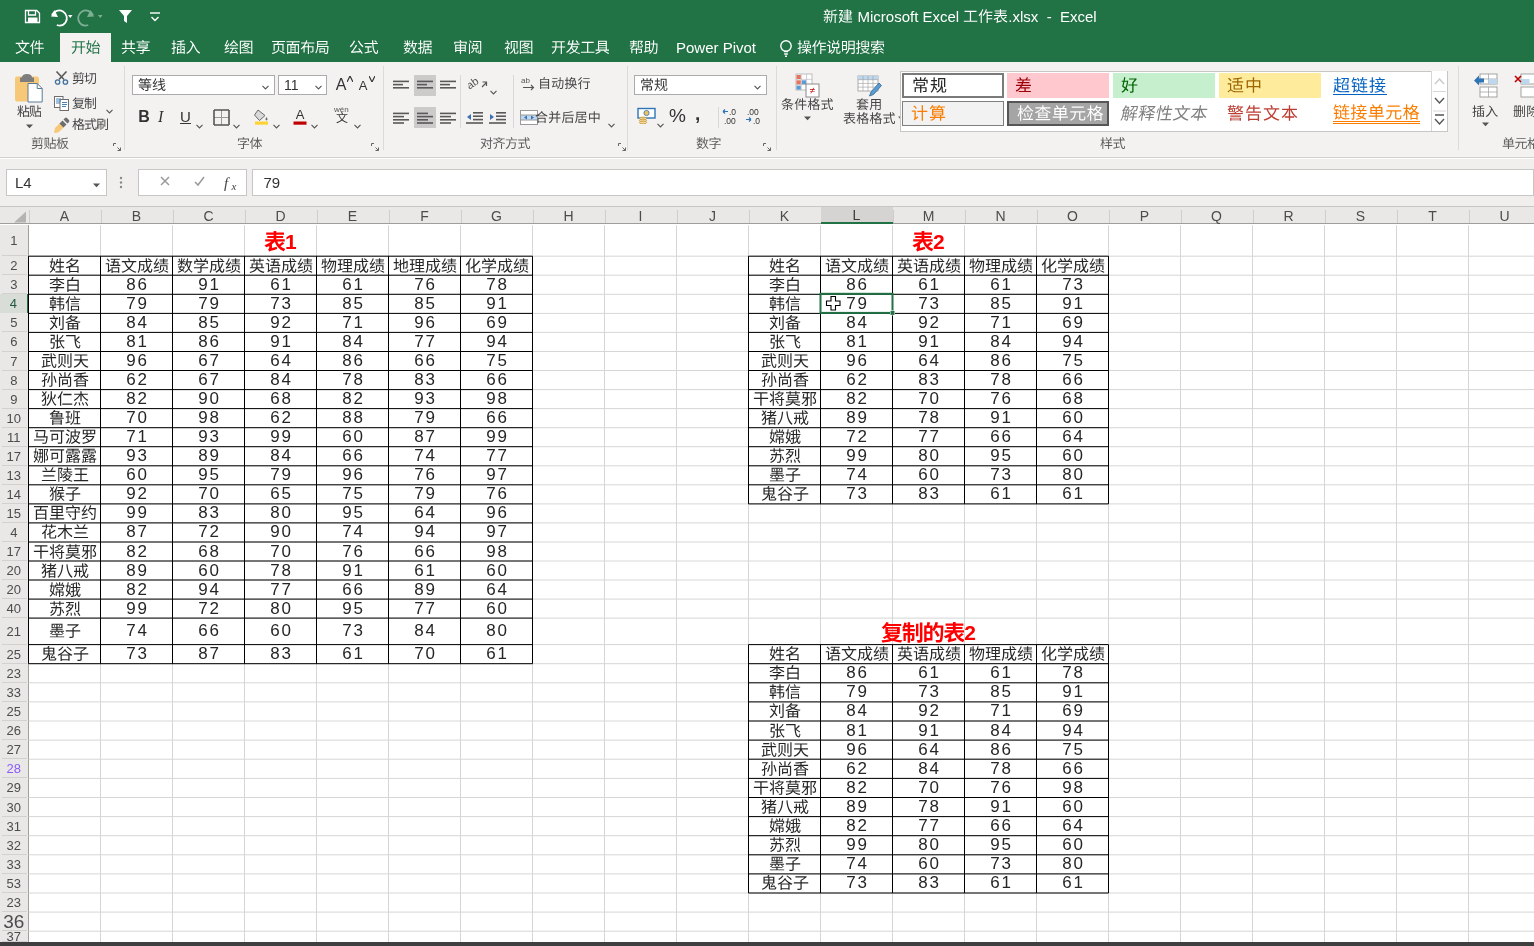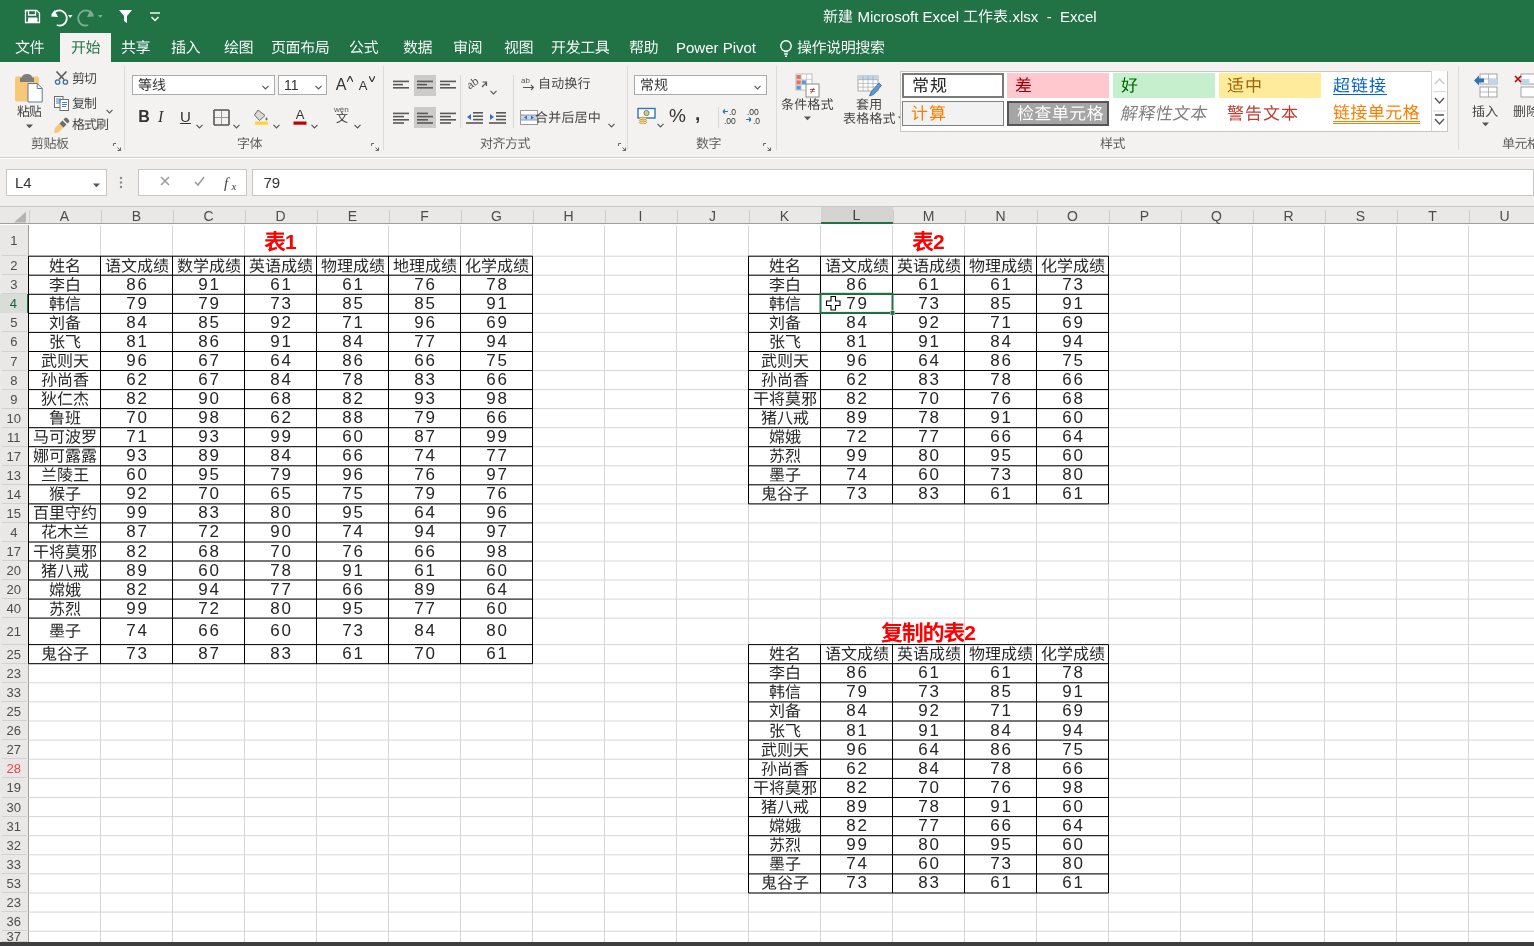--- a/index.html
+++ b/index.html
@@ -1031,37 +1031,37 @@
 <div style="position:absolute;left:0.0px;top:663.7px;width:27.5px;height:19.1px;display:flex;align-items:center;justify-content:center;font-size:13px;color:#4c4c4c;">23</div>
 <div style="position:absolute;left:2.0px;top:681.8px;width:24.5px;height:1.0px;background:#d2d1d0"></div>
 <div style="position:absolute;left:0.0px;top:682.8px;width:27.5px;height:19.1px;display:flex;align-items:center;justify-content:center;font-size:13px;color:#4c4c4c;">33</div>
 <div style="position:absolute;left:2.0px;top:700.9px;width:24.5px;height:1.0px;background:#d2d1d0"></div>
 <div style="position:absolute;left:0.0px;top:701.9px;width:27.5px;height:19.1px;display:flex;align-items:center;justify-content:center;font-size:13px;color:#4c4c4c;">25</div>
 <div style="position:absolute;left:2.0px;top:720.0px;width:24.5px;height:1.0px;background:#d2d1d0"></div>
 <div style="position:absolute;left:0.0px;top:721.0px;width:27.5px;height:19.1px;display:flex;align-items:center;justify-content:center;font-size:13px;color:#4c4c4c;">26</div>
 <div style="position:absolute;left:2.0px;top:739.1px;width:24.5px;height:1.0px;background:#d2d1d0"></div>
 <div style="position:absolute;left:0.0px;top:740.1px;width:27.5px;height:19.1px;display:flex;align-items:center;justify-content:center;font-size:13px;color:#4c4c4c;">27</div>
 <div style="position:absolute;left:2.0px;top:758.2px;width:24.5px;height:1.0px;background:#d2d1d0"></div>
-<div style="position:absolute;left:0.0px;top:759.2px;width:27.5px;height:19.1px;display:flex;align-items:center;justify-content:center;font-size:13px;color:#ef4444;">28</div>
+<div style="position:absolute;left:0.0px;top:759.2px;width:27.5px;height:19.1px;display:flex;align-items:center;justify-content:center;font-size:13px;color:#8b5cf6;">28</div>
 <div style="position:absolute;left:2.0px;top:777.4px;width:24.5px;height:1.0px;background:#d2d1d0"></div>
-<div style="position:absolute;left:0.0px;top:778.4px;width:27.5px;height:19.1px;display:flex;align-items:center;justify-content:center;font-size:13px;color:#4c4c4c;">19</div>
+<div style="position:absolute;left:0.0px;top:778.4px;width:27.5px;height:19.1px;display:flex;align-items:center;justify-content:center;font-size:13px;color:#4c4c4c;">29</div>
 <div style="position:absolute;left:2.0px;top:796.5px;width:24.5px;height:1.0px;background:#d2d1d0"></div>
 <div style="position:absolute;left:0.0px;top:797.5px;width:27.5px;height:19.1px;display:flex;align-items:center;justify-content:center;font-size:13px;color:#4c4c4c;">30</div>
 <div style="position:absolute;left:2.0px;top:815.6px;width:24.5px;height:1.0px;background:#d2d1d0"></div>
 <div style="position:absolute;left:0.0px;top:816.6px;width:27.5px;height:19.1px;display:flex;align-items:center;justify-content:center;font-size:13px;color:#4c4c4c;">31</div>
 <div style="position:absolute;left:2.0px;top:834.7px;width:24.5px;height:1.0px;background:#d2d1d0"></div>
 <div style="position:absolute;left:0.0px;top:835.7px;width:27.5px;height:19.1px;display:flex;align-items:center;justify-content:center;font-size:13px;color:#4c4c4c;">32</div>
 <div style="position:absolute;left:2.0px;top:853.8px;width:24.5px;height:1.0px;background:#d2d1d0"></div>
 <div style="position:absolute;left:0.0px;top:854.8px;width:27.5px;height:19.1px;display:flex;align-items:center;justify-content:center;font-size:13px;color:#4c4c4c;">33</div>
 <div style="position:absolute;left:2.0px;top:872.9px;width:24.5px;height:1.0px;background:#d2d1d0"></div>
 <div style="position:absolute;left:0.0px;top:873.9px;width:27.5px;height:19.1px;display:flex;align-items:center;justify-content:center;font-size:13px;color:#4c4c4c;">53</div>
 <div style="position:absolute;left:2.0px;top:892.0px;width:24.5px;height:1.0px;background:#d2d1d0"></div>
 <div style="position:absolute;left:0.0px;top:893.0px;width:27.5px;height:19.1px;display:flex;align-items:center;justify-content:center;font-size:13px;color:#4c4c4c;">23</div>
 <div style="position:absolute;left:2.0px;top:911.1px;width:24.5px;height:1.0px;background:#d2d1d0"></div>
-<div style="position:absolute;left:0.0px;top:912.1px;width:27.5px;height:19.1px;display:flex;align-items:center;justify-content:center;font-size:13px;color:#4c4c4c;">36</div>
+<div style="position:absolute;left:0.0px;top:912.1px;width:27.5px;height:19.1px;display:flex;align-items:center;justify-content:center;font-size:19px;color:#4c4c4c;">36</div>
 <div style="position:absolute;left:2.0px;top:930.2px;width:24.5px;height:1.0px;background:#d2d1d0"></div>
 <div style="position:absolute;left:0.0px;top:931.2px;width:27.5px;height:11.0px;display:flex;align-items:center;justify-content:center;font-size:13px;color:#4c4c4c;">37</div>
 <div style="position:absolute;left:2.0px;top:941.0px;width:24.5px;height:1.0px;background:#d2d1d0"></div>
 <svg width="1534" height="946" viewBox="0 0 1534 946" style="position:absolute;left:0;top:0;pointer-events:none">
     <line x1="100.5" y1="225.2" x2="100.5" y2="942" stroke="#d6d6d6" stroke-width="1"></line>
     <line x1="172.5" y1="225.2" x2="172.5" y2="942" stroke="#d6d6d6" stroke-width="1"></line>
     <line x1="244.5" y1="225.2" x2="244.5" y2="942" stroke="#d6d6d6" stroke-width="1"></line>
     <line x1="316.5" y1="225.2" x2="316.5" y2="942" stroke="#d6d6d6" stroke-width="1"></line>
     <line x1="388.5" y1="225.2" x2="388.5" y2="942" stroke="#d6d6d6" stroke-width="1"></line>
     <line x1="460.5" y1="225.2" x2="460.5" y2="942" stroke="#d6d6d6" stroke-width="1"></line>

